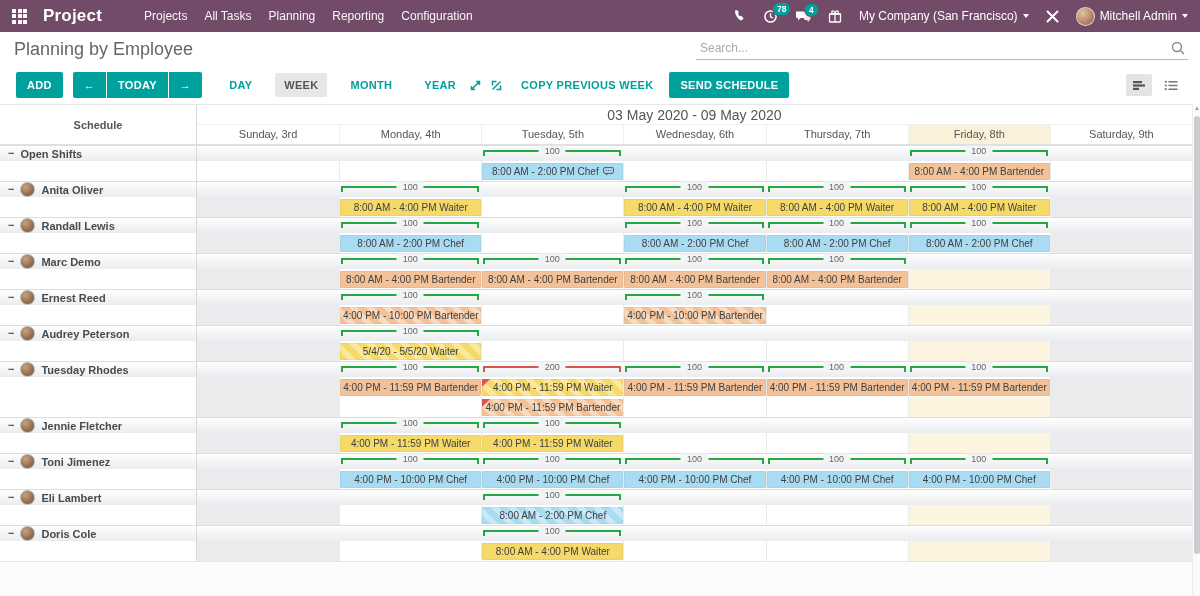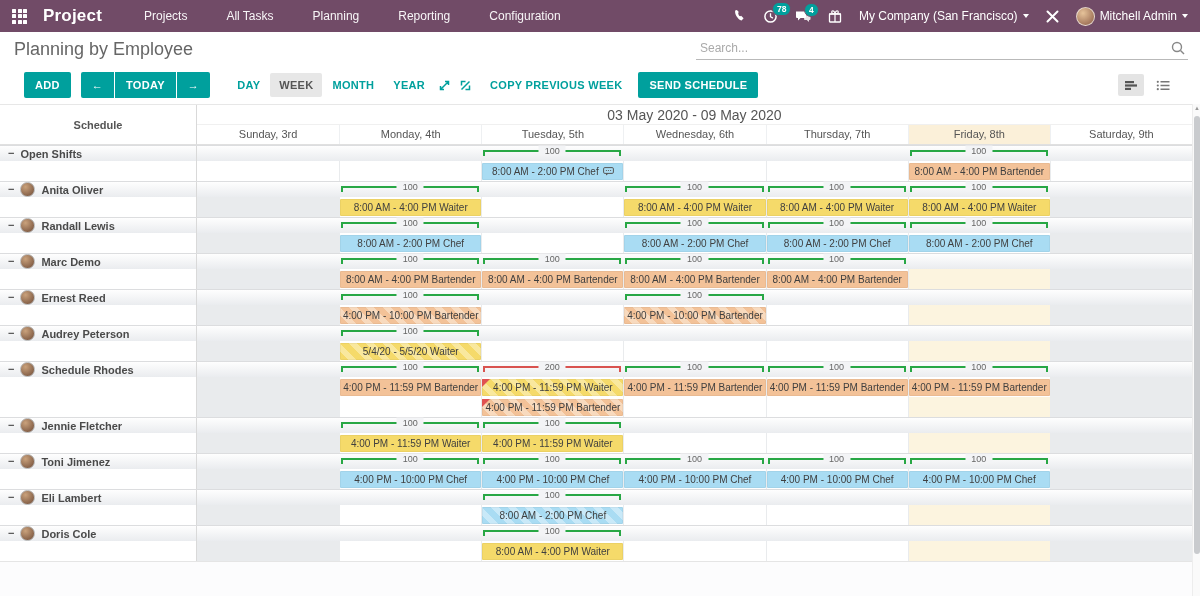--- a/index.html
+++ b/index.html
@@ -5,43 +5,43 @@
   * { box-sizing: border-box; margin: 0; padding: 0; }
   html,body { background:#fff; }
   body { font-family:"Liberation Sans", sans-serif; }
   .app { position:relative; width:1200px; height:596px; overflow:hidden; background:#fff; color:#444; font-size:12px; }
 
   
   .topnav { display:flex; align-items:center; height:32px; background:#714B67; color:#fff; padding:0 12px; }
   .apps-icon { width:15px; height:15px; display:grid; grid-template-columns:repeat(3,4px); grid-template-rows:repeat(3,4px); gap:1.5px; margin-right:16px; cursor:pointer; }
   .apps-icon i { background:#fff; border-radius:0.5px; }
   .brand { font-size:17px; font-weight:bold; margin-right:42px; letter-spacing:.2px; }
-  .nav-menu { display:flex; gap:39px; font-size:12px; }
+  .nav-menu { display:flex; gap:17px; font-size:12px; }
   .nav-item { cursor:pointer; opacity:.95; }
   .nav-right { margin-left:auto; display:flex; align-items:center; gap:17px; }
   .icon-btn { position:relative; display:flex; align-items:center; cursor:pointer; }
   .badge { position:absolute; top:-7px; left:9px; background:#00A09D; color:#fff; font-size:8.5px; font-weight:bold; line-height:10px; padding:1px 4px; border-radius:8px; border:1px solid #714B67; }
   .nav-sel { display:flex; align-items:center; gap:5px; cursor:pointer; white-space:nowrap; }
   .caret { width:0; height:0; border-left:3.5px solid transparent; border-right:3.5px solid transparent; border-top:4px solid #fff; display:inline-block; }
   .avatar-img { width:19px; height:19px; border-radius:50%; background:radial-gradient(circle at 35% 30%, #e6c39a, #8a5a44); border:1px solid rgba(255,255,255,.65); }
 
   
   .ctrl-top { display:flex; align-items:center; justify-content:space-between; height:34px; padding-left:14px; }
   .page-title { font-size:18px; color:#666; }
   .search-box { display:flex; align-items:center; width:492px; margin-right:12px; border-bottom:1px solid #b9b9b9; padding:2px 2px 3px 4px; }
   .search-box input { border:none; outline:none; flex:1; font-size:12px; color:#555; font-family:"Liberation Sans",sans-serif; background:transparent; }
   .search-box input::placeholder { color:#aaa; }
 
-  .ctrl-bottom { display:flex; align-items:center; height:38px; padding:0 24px; }
+  .ctrl-bottom { display:flex; align-items:center; height:38px; padding:0 16px; }
   .btn { background:#00A09D; color:#fff; font-weight:bold; font-size:11px; padding:7px 11px; border:none; border-radius:2px; cursor:pointer; letter-spacing:.3px; font-family:"Liberation Sans",sans-serif; }
   .btn-group { display:flex; gap:1px; margin-left:10px; }
   .btn-group .btn { border-radius:0; }
   .btn-group .btn:first-child { border-radius:2px 0 0 2px; }
   .btn-group .btn:last-child { border-radius:0 2px 2px 0; }
-  .scales { display:flex; align-items:center; gap:1px; margin-left:18px; }
+  .scales { display:flex; align-items:center; gap:14px; margin-left:18px; }
   .scale-btn { color:#00A09D; font-weight:bold; font-size:11px; padding:6px 9px; background:transparent; border:none; cursor:pointer; letter-spacing:.3px; font-family:"Liberation Sans",sans-serif; }
   .scale-btn.active { background:#e7e7e7; color:#555; border-radius:2px; }
   .tool-ic { padding:4px 5px; cursor:pointer; display:flex; align-items:center; }
   .link-btn { color:#00A09D; font-weight:bold; font-size:11px; background:none; border:none; cursor:pointer; margin-left:14px; letter-spacing:.3px; font-family:"Liberation Sans",sans-serif; }
   .send-btn { margin-left:16px; }
   .facets { display:flex; align-items:center; gap:19px; margin-left:64px; color:#555; font-size:12px; }
   .facet { display:flex; align-items:center; gap:5px; cursor:pointer; }
   .facet .caret { border-top-color:#777; }
   .views { margin-left:auto; display:flex; gap:6px; align-items:center; }
   .view-btn { width:26px; height:22px; display:flex; align-items:center; justify-content:center; border-radius:2px; cursor:pointer; }
@@ -445,21 +445,21 @@
             <div class="cell"></div>
             <div class="cell today-empty"></div>
             <div class="cell weekend"></div>
           </div>
         </div>
         <div>
           <div class="g-row-head">
             <div class="name-cell">
               <span class="collapse-t">−</span>
               <span class="avatar-sm"></span>
-              <span>Schedule Rhodes</span>
+              <span>Tuesday Rhodes</span>
             </div>
             <div class="marker-area">
               <div class="cap" style="grid-column: 2;">
                 <span class="cap-label">100</span>
               </div>
               <div class="cap red" style="grid-column: 3;">
                 <span class="cap-label">200</span>
               </div>
               <div class="cap" style="grid-column: 4;">
                 <span class="cap-label">100</span>

